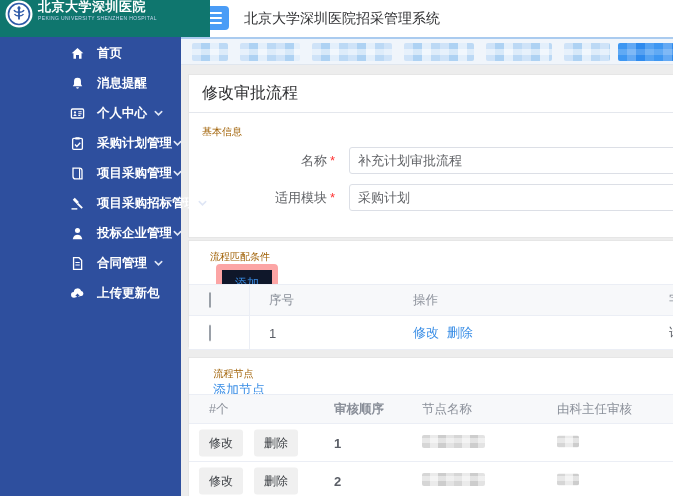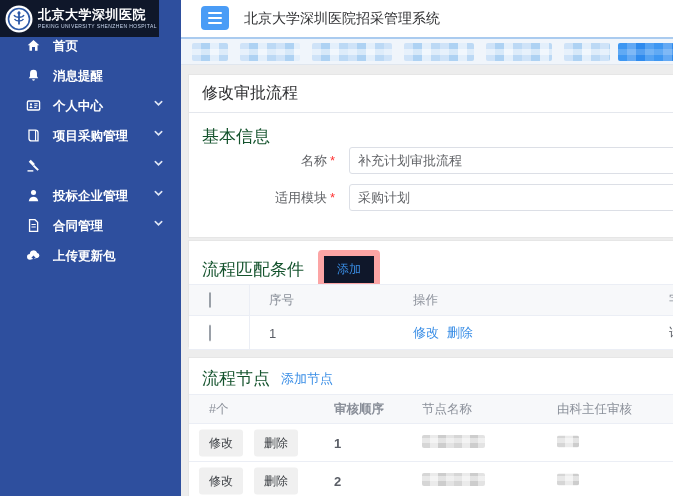--- a/index.html
+++ b/index.html
@@ -4,27 +4,27 @@
 <style>
   html,body{margin:0;padding:0;}
   body{
     width:673px;height:496px;overflow:hidden;position:relative;
     font-family:"Liberation Sans","DejaVu Sans",sans-serif;
     background:#ededed;-webkit-font-smoothing:antialiased;
   }
 
   
   .sidebar{position:absolute;left:0;top:0;width:181px;height:496px;background:#2e4f9e;z-index:5;}
-  .logo-bar{position:absolute;left:0;top:0;width:159px;height:37px;background:#0f172a;display:flex;align-items:center;}
+  .logo-bar{position:absolute;left:0;top:0;width:210px;height:37px;background:#0f766e;display:flex;}
   .logo-badge{width:28px;height:28px;margin-left:5px;flex:0 0 auto;}
   .logo-text{margin-left:5px;line-height:1;}
   .hospital-name{color:#fff;font-size:13px;font-weight:bold;letter-spacing:.5px;white-space:nowrap;}
   .hospital-sub{color:#c9d6ef;font-size:5px;letter-spacing:.4px;margin-top:3px;white-space:nowrap;}
   .menu{position:absolute;top:38px;left:0;width:181px;}
-  .menu-item{height:30px;display:flex;align-items:flex-start;cursor:pointer;}
+  .menu-item{height:30px;display:flex;align-items:center;cursor:pointer;padding-left:44px;}
   .mi-icon{width:15px;height:15px;margin-left:26px;flex:0 0 auto;display:flex;align-items:center;justify-content:center;}
   .mi-label{color:#fff;font-size:12.5px;font-weight:bold;margin-left:12px;white-space:nowrap;}
   .mi-chevron{margin-left:auto;margin-right:17px;width:11px;height:11px;display:flex;align-items:center;}
 
   
   .topbar{position:absolute;left:181px;top:0;width:492px;height:37px;background:#fff;display:flex;align-items:center;}
   .hamburger{position:absolute;left:20px;top:6px;width:28px;height:24px;background:#4a9cf6;border:none;border-radius:4px;display:flex;flex-direction:column;justify-content:center;align-items:center;gap:3px;cursor:pointer;padding:0;}
   .hamburger .bar{width:14px;height:2px;background:#fff;border-radius:1px;}
   .app-title{margin-left:63px;font-size:14px;color:#303133;}
 
@@ -50,31 +50,31 @@
 
   
   .content{position:absolute;left:181px;top:65px;width:420px;height:431px;background:#ededed;}
   .card{position:absolute;left:7px;width:600px;background:#fff;border:1px solid #e6e6e6;box-sizing:border-box;}
   .card-a{top:9px;height:164px;}
   .card-b{top:175px;height:107px;}
   .card-c{top:292px;height:160px;}
 
   .page-title-row{height:37px;border-bottom:1px solid #e4e7ed;display:flex;align-items:center;}
   .page-title{margin-left:13px;font-size:16px;color:#303133;}
-  .section-title{font-size:17px;color:#14532d;text-align:center;}
+  .section-title{font-size:10px;color:#a16207;text-align:center;}
   .card-a .section-title{position:absolute;left:13px;top:50px;}
 
   .field{position:absolute;left:0;height:27px;display:flex;align-items:center;}
   .field-1{top:72px;}
   .field-2{top:109px;}
   .f-label{width:146px;text-align:right;font-size:13px;color:#606266;flex:0 0 auto;}
   .req{color:#f33;margin-left:3px;}
   .f-input{position:absolute;left:160px;top:0;width:332px;height:27px;box-sizing:border-box;border:1px solid #dcdfe6;border-radius:3px;padding:0 8px;font-size:13px;color:#606266;font-family:inherit;background:#fff;}
 
-  .sec-row{position:absolute;left:13px;top:9px;display:flex;align-items:center;}
+  .sec-row{position:absolute;left:13px;top:9px;display:flex;align-items:center;flex-direction:column;}
   .add-btn{margin-left:14px;background:#0f172a;border:6px solid #fca5a5;color:#3a8ee6;font-size:12px;padding:5px 13px;border-radius:4px;cursor:pointer;font-family:inherit;}
   .add-link{margin-left:11px;color:#3a8ee6;font-size:13px;text-decoration:none;cursor:pointer;}
 
   .tbl{position:absolute;left:0;width:598px;}
   .t-head{position:relative;height:30px;background:#f7f8fa;border-top:1px solid #ebeef5;border-bottom:1px solid #ebeef5;font-size:12.5px;color:#8a8f99;}
   .t-row{position:relative;height:33px;border-bottom:1px solid #ebeef5;font-size:13px;color:#5a5e66;background:#fff;}
   .cell{position:absolute;top:50%;transform:translateY(-50%);white-space:nowrap;}
   .tbl-b{top:43px;}
   .c-chk{left:20px;}
   .c-xh{left:80px;}
@@ -144,20 +144,35 @@
           </svg>
         </span>
       <span class="mi-label">个人中心</span>
       <span class="mi-chevron">
           <svg viewBox="0 0 12 12" width="11" height="11">
             <path d="M2.5 4 6 7.5 9.5 4" fill="none" stroke="#dfe6f5" stroke-width="1.7" stroke-linecap="round"></path>
           </svg>
         </span>
     </div>
 
+    <div class="menu-item">
+      <span class="mi-icon">
+          <svg viewBox="0 0 16 16" width="15" height="15">
+            <rect x="2.8" y="2.6" width="10.4" height="11.6" rx="1.2" fill="none" stroke="#fff" stroke-width="1.4"></rect>
+            <rect x="5.6" y="1.4" width="4.8" height="2.4" rx=".6" fill="#fff"></rect>
+            <path d="M5.3 9.1l2 2 3.6-3.9" fill="none" stroke="#fff" stroke-width="1.5"></path>
+          </svg>
+        </span>
+      <span class="mi-label">采购计划管理</span>
+      <span class="mi-chevron">
+          <svg viewBox="0 0 12 12" width="11" height="11">
+            <path d="M2.5 4 6 7.5 9.5 4" fill="none" stroke="#dfe6f5" stroke-width="1.7" stroke-linecap="round"></path>
+          </svg>
+        </span>
+    </div>
 
     <div class="menu-item">
       <span class="mi-icon">
           <svg viewBox="0 0 16 16" width="15" height="15">
             <path d="M3.2 2.2h7a2.6 2.6 0 0 1 2.6 2.6v9H5.8a2.6 2.6 0 0 1-2.6-2.6z" fill="none" stroke="#fff" stroke-width="1.4"></path>
             <path d="M10.2 2.4v11.2" stroke="#fff" stroke-width="1.2"></path>
           </svg>
         </span>
       <span class="mi-label">项目采购管理</span>
       <span class="mi-chevron">
@@ -168,20 +183,21 @@
     </div>
 
     <div class="menu-item">
       <span class="mi-icon">
           <svg viewBox="0 0 16 16" width="15" height="15">
             <path d="M5.1 1.9l4.4 4.4-2.2 2.2-4.4-4.4z" fill="#fff"></path>
             <path d="M8.7 7.3l5 5-1.4 1.4-5-5z" fill="#fff"></path>
             <path d="M1.6 13h6.2v1.5H1.6z" fill="#fff"></path>
           </svg>
         </span>
+      <span class="mi-label">项目采购招标管理</span>
       <span class="mi-chevron">
           <svg viewBox="0 0 12 12" width="11" height="11">
             <path d="M2.5 4 6 7.5 9.5 4" fill="none" stroke="#dfe6f5" stroke-width="1.7" stroke-linecap="round"></path>
           </svg>
         </span>
     </div>
 
 
     <div class="menu-item">
       <span class="mi-icon">

